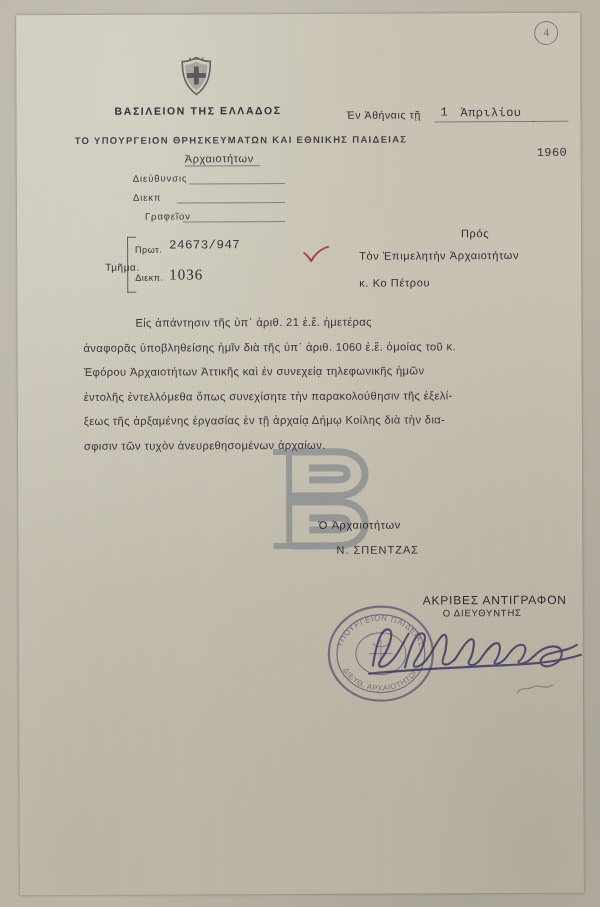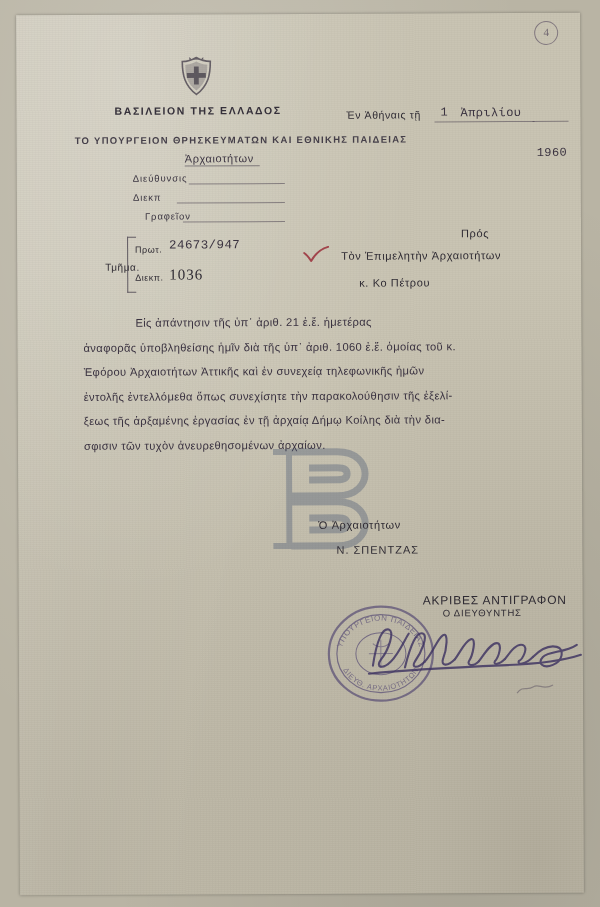--- a/index.html
+++ b/index.html
@@ -166,21 +166,21 @@
     left: 110px; top: 222px;
     width: 8px; height: 54px;
     border-left: 1.4px solid #3d3644;
     border-top: 1.4px solid #3d3644;
     border-bottom: 1.4px solid #3d3644;
     opacity: 0.75;
   }
 
   
   #to-label { left: 444px; top: 214px; font-size: 11px; }
-  #to-line1 { left: 324px; top: 236px; font-size: 11px; }
+  #to-line1 { left: 342px; top: 236px; font-size: 11px; }
   #to-line2 { left: 342px; top: 263px; font-size: 11px; }
 
   
   #red-check {
     position: absolute;
     left: 286px; top: 232px;
     width: 26px; height: 16px;
     opacity: 0.85;
   }
 

